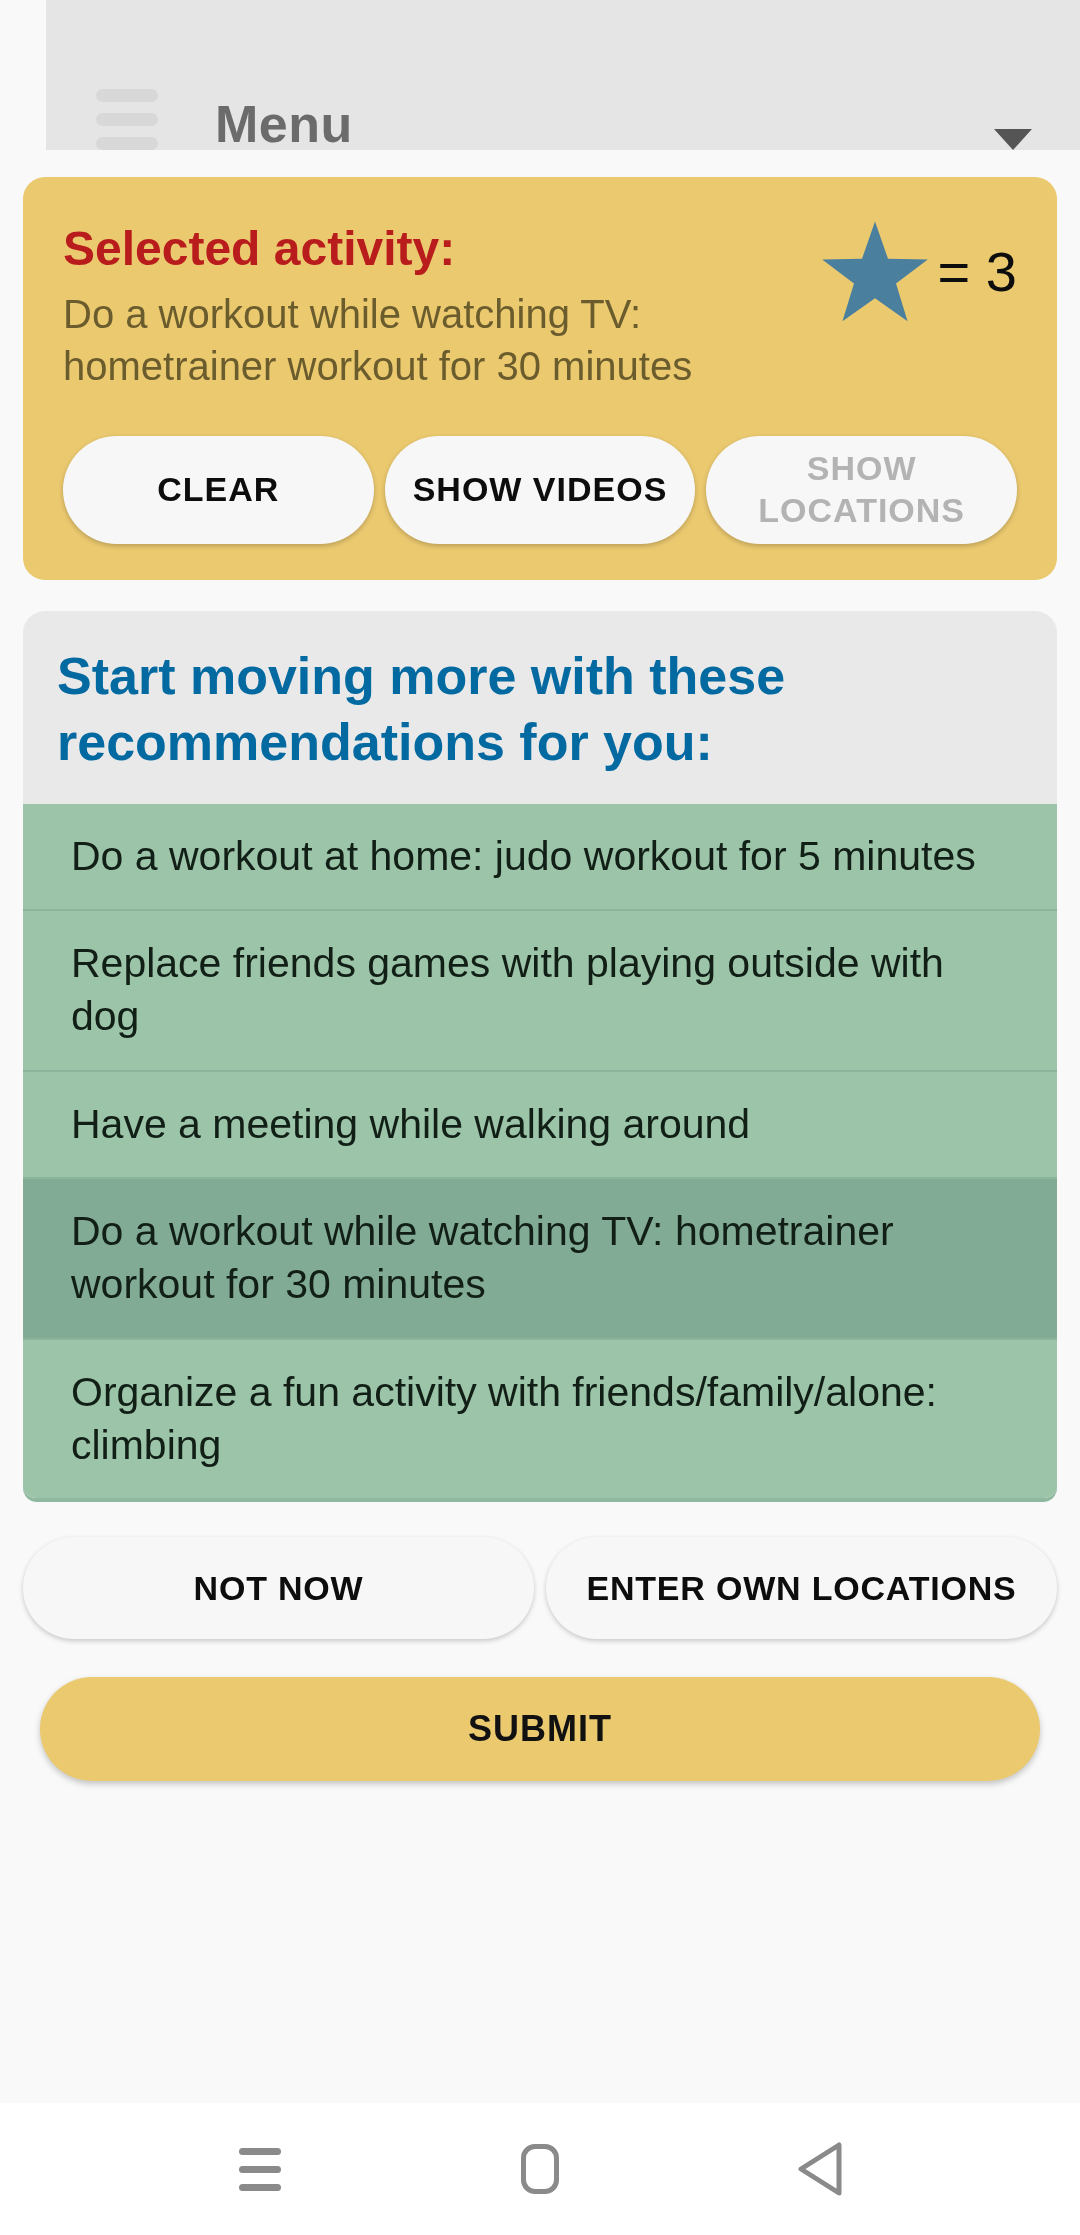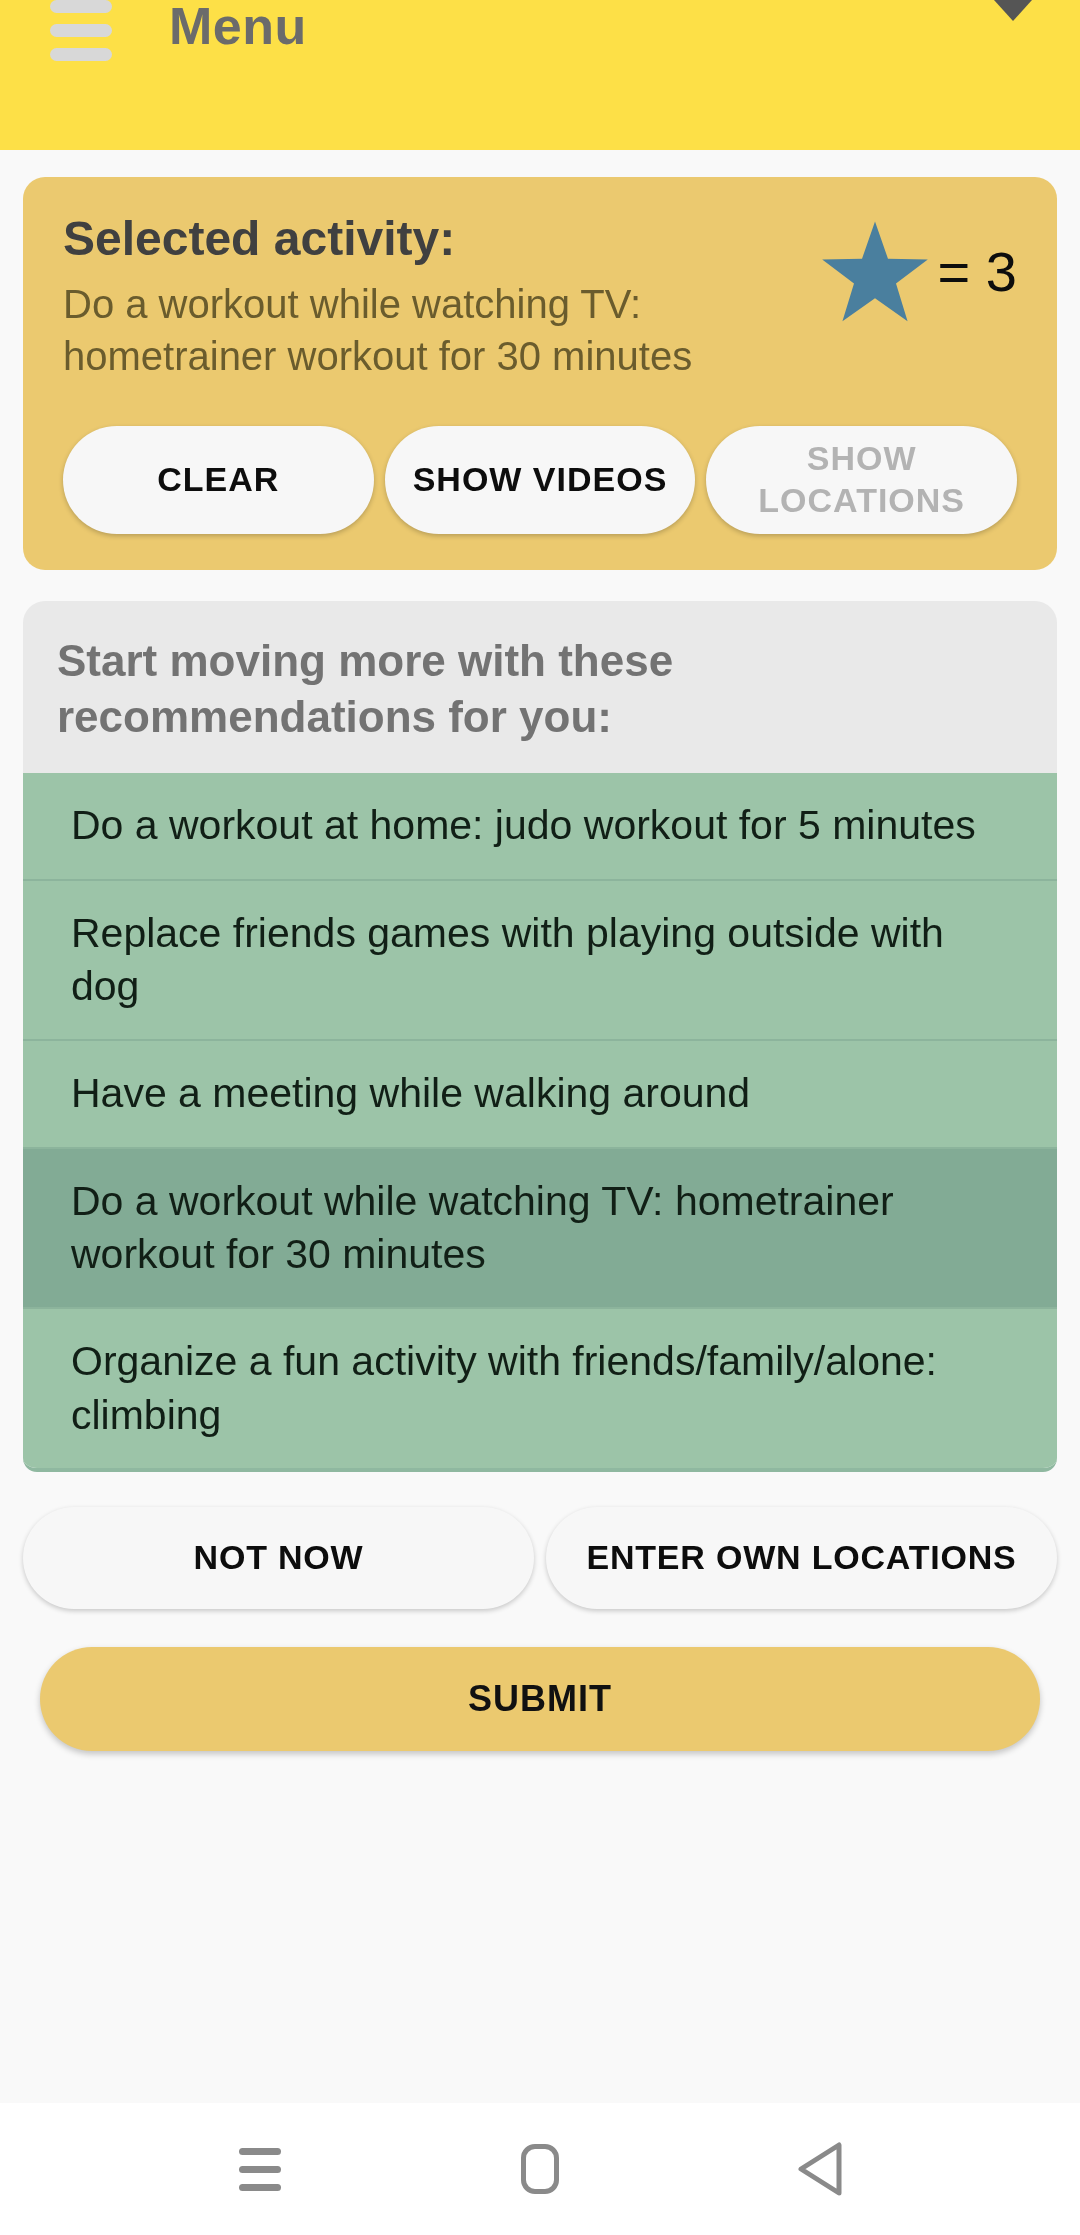--- a/index.html
+++ b/index.html
@@ -21,25 +21,26 @@
     height: 2235px;
     background: #f9f9f9;
     display: flex;
     flex-direction: column;
   }
 
   
   .appbar {
     height: 150px;
     min-height: 150px;
-    background: #fde047;
-    display: flex;
-    align-items: flex-start;
+    background: #e5e5e5;
+    display: flex;
+    align-items: flex-end;
     padding: 0 34px 0 50px;
     box-sizing: border-box;
+    margin-left: 46px;
   }
   .hamburger {
     width: 62px;
     display: flex;
     flex-direction: column;
     justify-content: center;
     gap: 11px;
     cursor: pointer;
   }
   .hamburger span {
@@ -78,23 +79,23 @@
   }
   .selected-top {
     display: flex;
     align-items: flex-start;
     justify-content: space-between;
   }
   .selected-texts { flex: 1; padding-right: 10px; }
   .selected-heading {
     font-size: 48px;
     font-weight: bold;
-    color: #404040;
+    color: #b91c1c;
     line-height: 1.1;
-    margin: 2px 0 12px 0;
+    margin: 12px 0 12px 0;
   }
   .selected-desc {
     font-size: 40px;
     color: #6a5c2d;
     line-height: 1.3;
     max-width: 690px;
   }
   .star-block {
     display: flex;
     align-items: center;
@@ -141,23 +142,23 @@
   .reco-wrap {
     margin: 31px 23px 0 23px;
   }
   .reco-header {
     background: #e9e9e9;
     border-radius: 22px 22px 0 0;
     padding: 32px 34px 28px 34px;
     box-sizing: border-box;
   }
   .reco-header-text {
-    font-size: 44px;
-    font-weight: bold;
-    color: #737373;
+    font-size: 52px;
+    font-weight: bold;
+    color: #0369a1;
     line-height: 1.28;
   }
   .reco-list {
     border-radius: 0 0 14px 14px;
     overflow: hidden;
     border-bottom: 4px solid #8fb8a0;
   }
   .reco-item {
     background: #9cc4a8;
     border-bottom: 2px solid #8cb49c;

